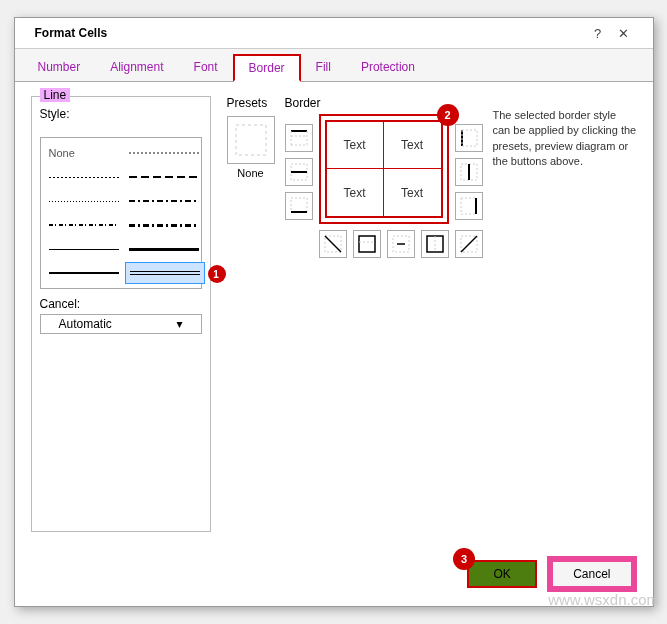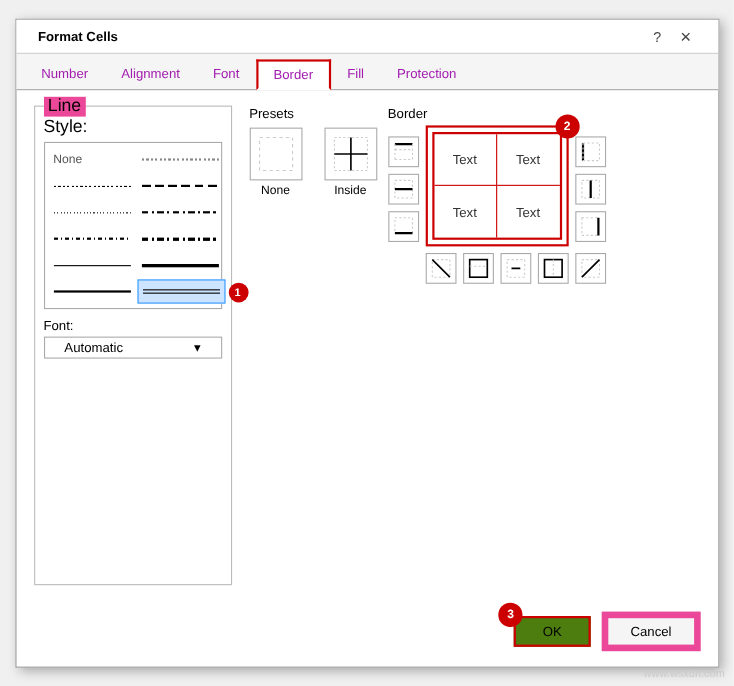--- a/index.html
+++ b/index.html
@@ -96,27 +96,27 @@
     .line-section {
       width: 180px;
       border: 1px solid #bbb;
       padding: 6px 8px;
       position: relative;
     }
     .section-legend {
       position: absolute;
       top: -9px;
       left: 8px;
-      background: #ec4899;
+      background: #f0abfc;
       padding: 0 4px;
-      font-size: 16px;
+      font-size: 12px;
     }
     .style-label {
-      font-size: 16px;
-      margin-bottom: 4px;
+      font-size: 12px;
+      margin-bottom: 16px;
       margin-top: 4px;
     }
     .style-box {
       border: 1px solid #aaa;
       padding: 4px;
       display: grid;
       grid-template-columns: 1fr 1fr;
       gap: 2px;
       min-height: 150px;
     }
@@ -282,23 +282,23 @@
       border: 2px solid #c00;
       background: #4d7c0f;
       font-weight: 500;
       min-width: 70px;
     }
     .none-text { font-size: 11px; color: #555; }
     .dash-row1 { width: 70px; height: 2px; background: repeating-linear-gradient(to right, #555 0, #555 2px, transparent 2px, transparent 5px); }
     
     .watermark {
       position: fixed;
-      bottom: 6px;
+      bottom: 16px;
       right: 8px;
-      font-size: 10px;
+      font-size: 15px;
       color: #ccc;
     }
   </style>
 </head>
 <body>
 
 <div class="dialog">
 
   <div class="title-bar">
     <span class="title-bar-left">Format Cells</span>
@@ -364,21 +364,21 @@
             <span style="width:70px;height:2px;background:#000;display:block"></span>
           </div>
           <div class="style-item selected" style="background:#cce4ff;border:1px solid #3399ff;position:relative;">
             <span style="width:70px;display:block;border-top:1px solid #000;border-bottom:1px solid #000;height:4px;"></span>
 
             <div class="circle-badge" style="right:-22px;top:2px;width:18px;height:18px;font-size:10px;">
               <span>1</span>
             </div>
           </div>
         </div>
-        <div class="color-label">Font:</div>
+        <div class="color-label">Cancel:</div>
         <div class="color-select">
           <span>Automatic</span>
           <span>▾</span>
         </div>
       </div>
 
       <div class="right-section">
 
         <div class="presets-section">
           <div class="presets-label">Presets</div>
@@ -387,30 +387,20 @@
             <div class="preset-item">
               <div class="preset-box">
                 <svg width="34" height="34">
                   <rect x="2" y="2" width="30" height="30" fill="none" stroke="#ccc" stroke-width="1" stroke-dasharray="3,3"></rect>
                 </svg>
               </div>
               <span class="preset-label">None</span>
             </div>
 
 
-            <div class="preset-item">
-              <div class="preset-box">
-                <svg width="34" height="34">
-                  <rect x="2" y="2" width="30" height="30" fill="none" stroke="#ccc" stroke-width="1" stroke-dasharray="2,2"></rect>
-                  <line x1="2" y1="17" x2="32" y2="17" stroke="#000" stroke-width="1.5"></line>
-                  <line x1="17" y1="2" x2="17" y2="32" stroke="#000" stroke-width="1.5"></line>
-                </svg>
-              </div>
-              <span class="preset-label">Inside</span>
-            </div>
           </div>
         </div>
 
         <div class="border-section">
           <div class="border-label">Border</div>
           <div class="border-main">
 
             <div class="border-left-btns">
               <div class="border-btn">
                 <svg width="20" height="20">
@@ -499,20 +489,21 @@
             </div>
             <div class="border-btn">
               <svg width="20" height="20">
                 <rect x="2" y="2" width="16" height="16" fill="none" stroke="#ccc" stroke-width="1" stroke-dasharray="2,2"></rect>
                 <line x1="2" y1="18" x2="18" y2="2" stroke="#000" stroke-width="1.5"></line>
               </svg>
             </div>
           </div>
         </div>
 
+        <div class="hint-text">The selected border style can be applied by clicking the presets, preview diagram or the buttons above.</div>
       </div>
     </div>
   </div>
 
   <div class="dialog-footer">
 
     <div style="position:relative; display:inline-block;">
       <div class="circle-badge" style="top:-12px;left:-14px;">
         <span>3</span>
       </div>

